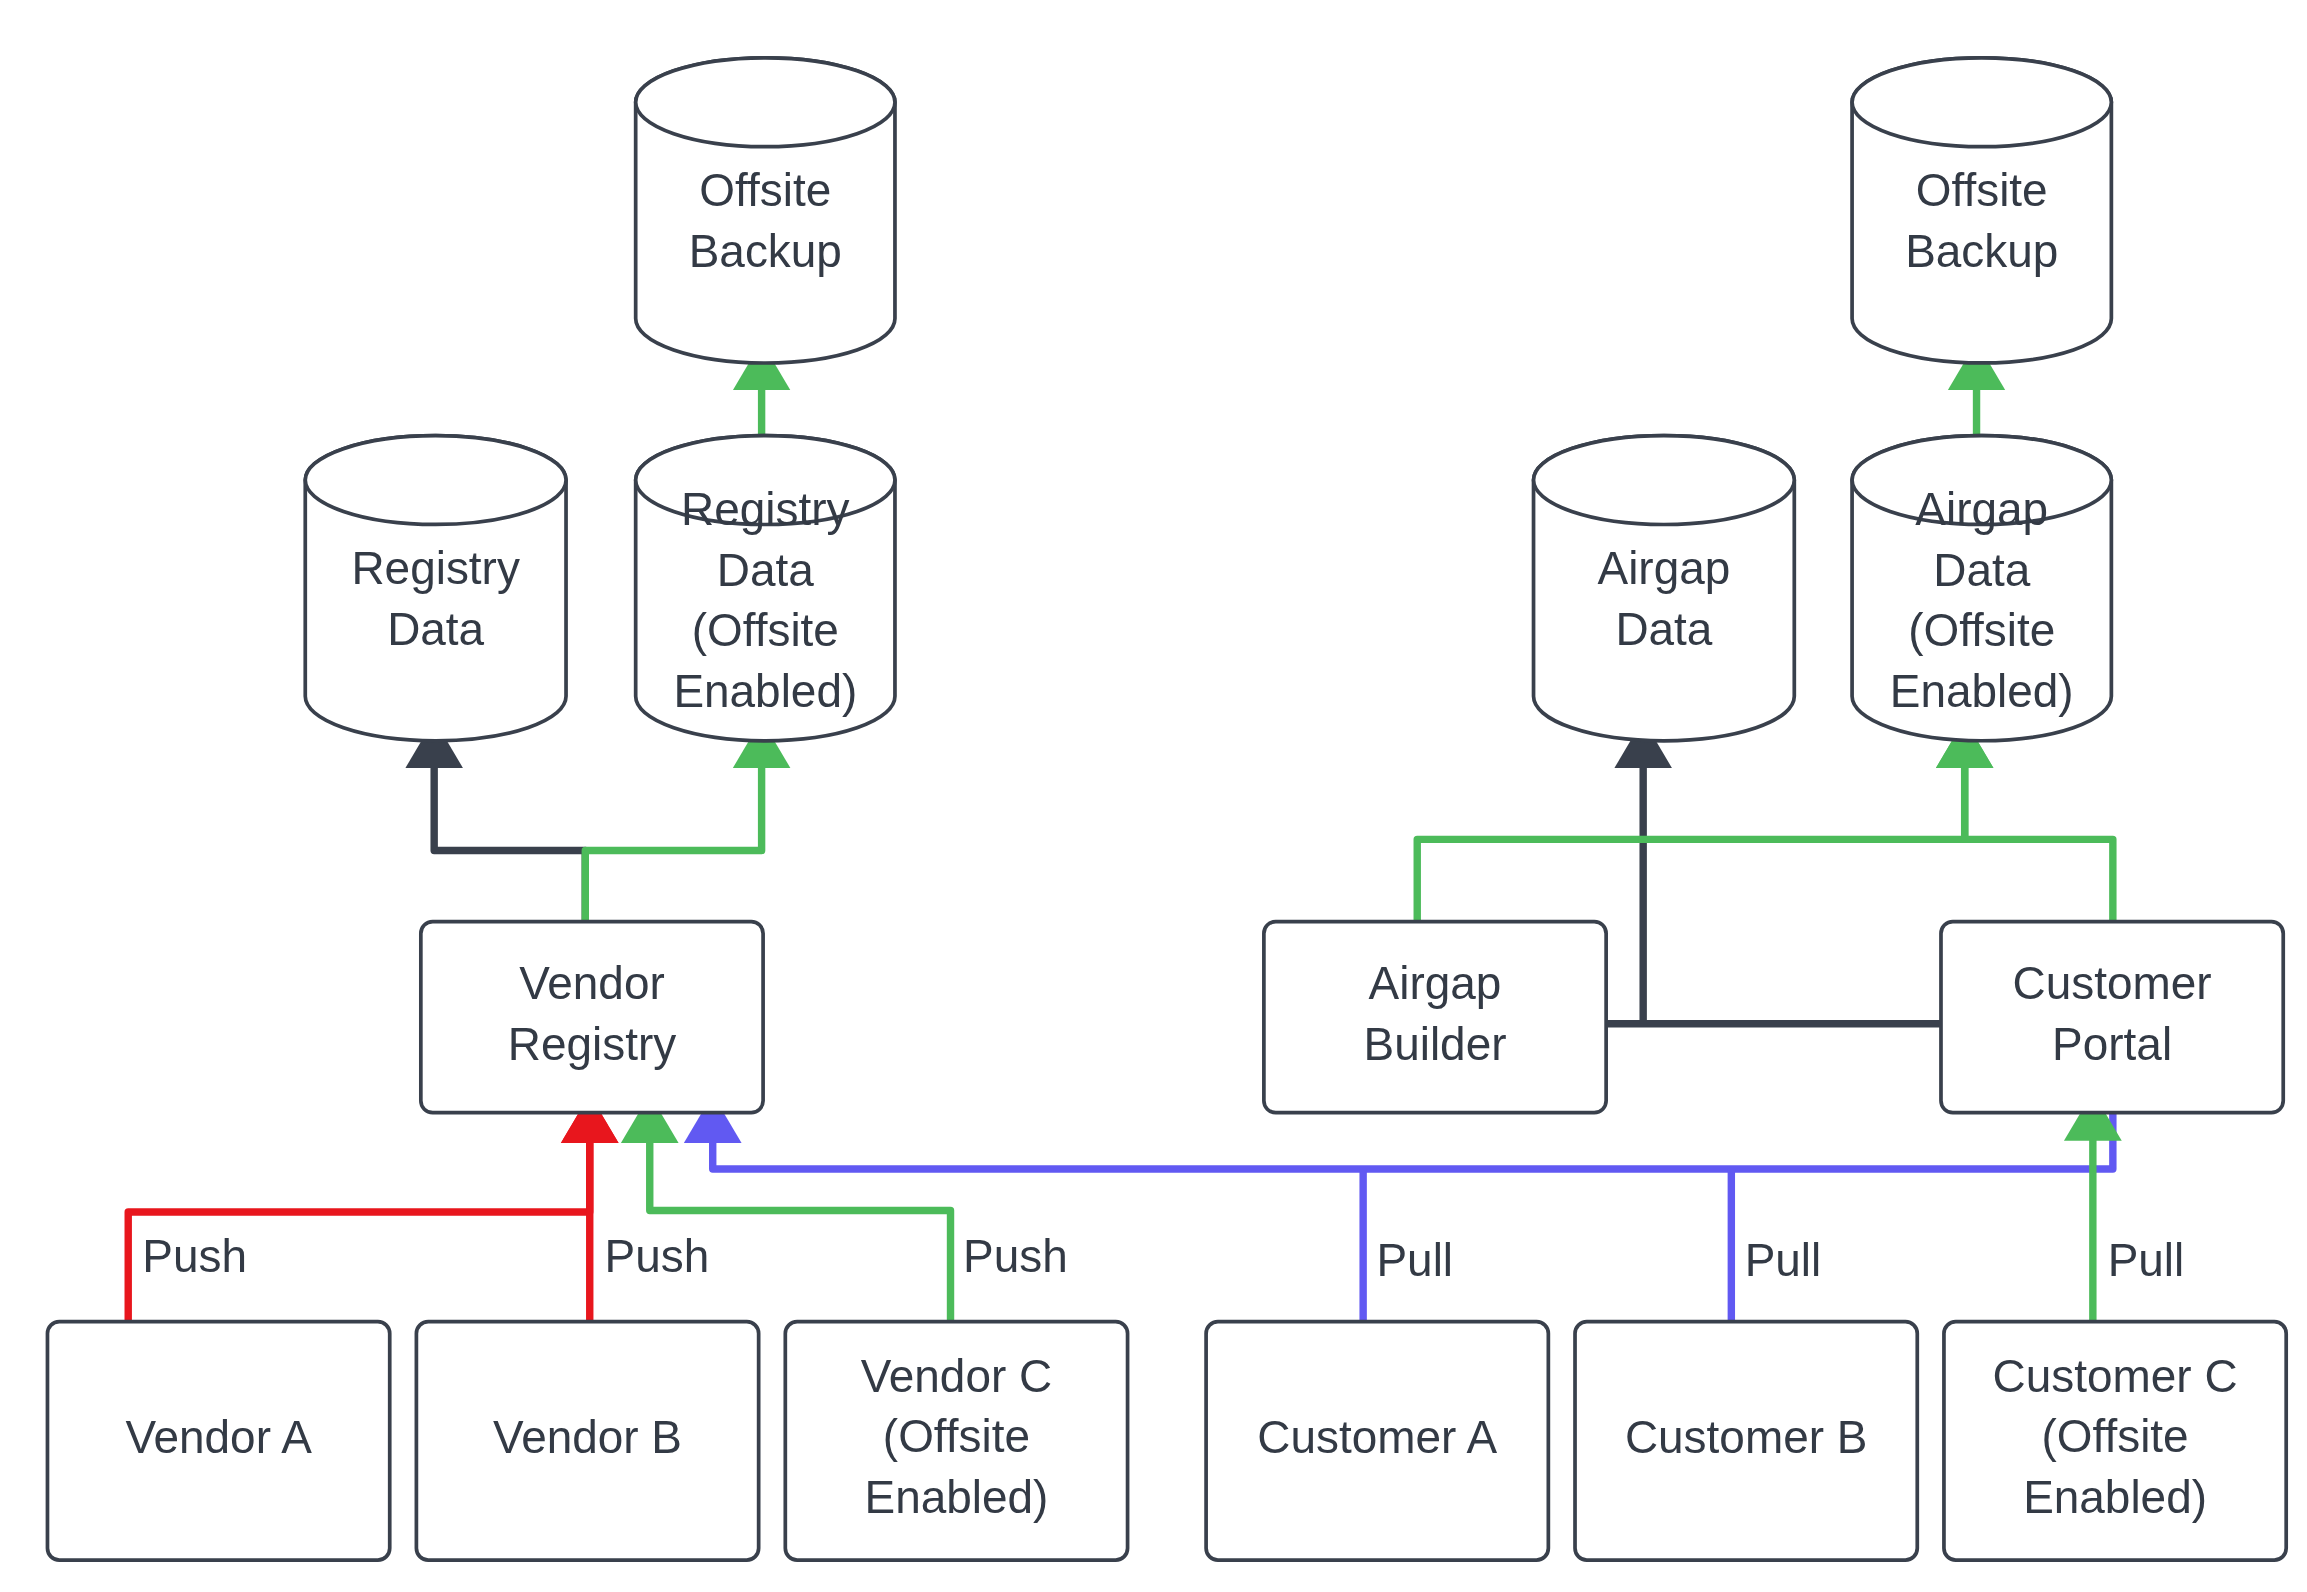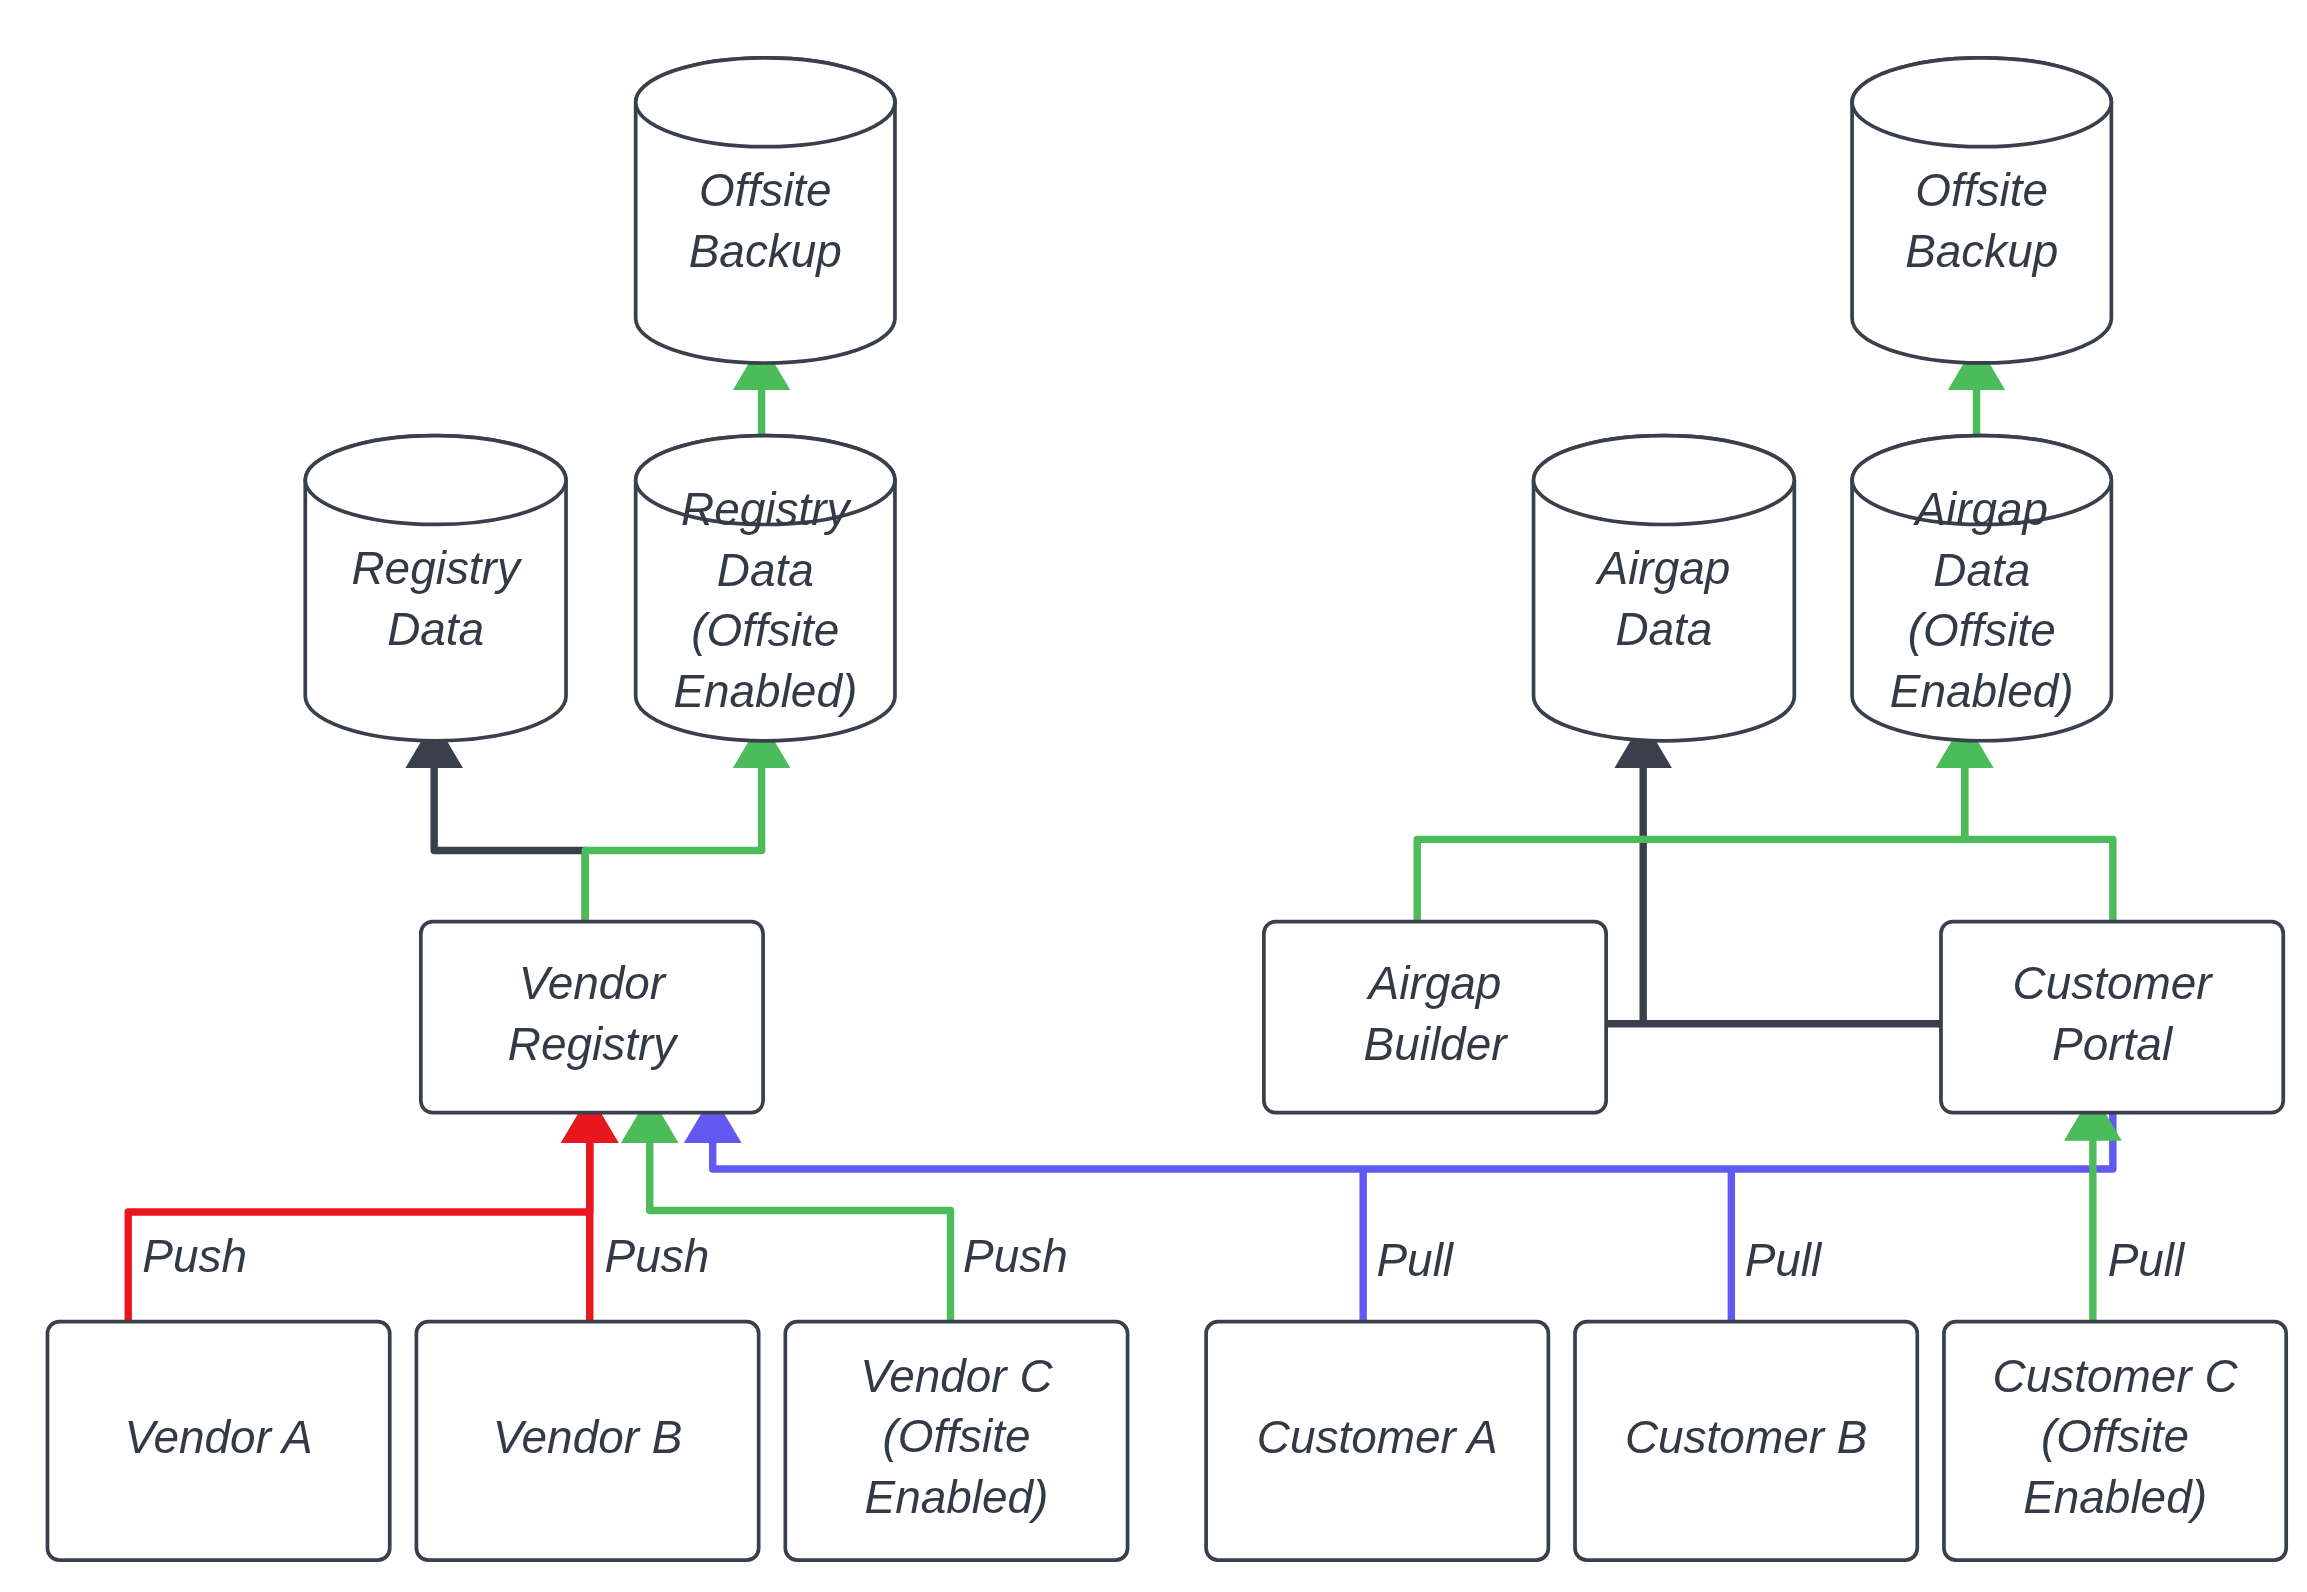--- a/index.html
+++ b/index.html
@@ -11,21 +11,20 @@
     width: 2307px;
     height: 1592px;
     font-family: "Liberation Sans", sans-serif;
     overflow: hidden;
   }
   #diagram-root {
     position: relative;
     width: 2307px;
     height: 1592px;
     background: #ffffff;
-    font-style: italic;
   }
   svg.diagram {
     position: absolute;
     top: 0;
     left: 0;
     width: 2307px;
     height: 1592px;
     display: block;
   }
   .node-shape {

